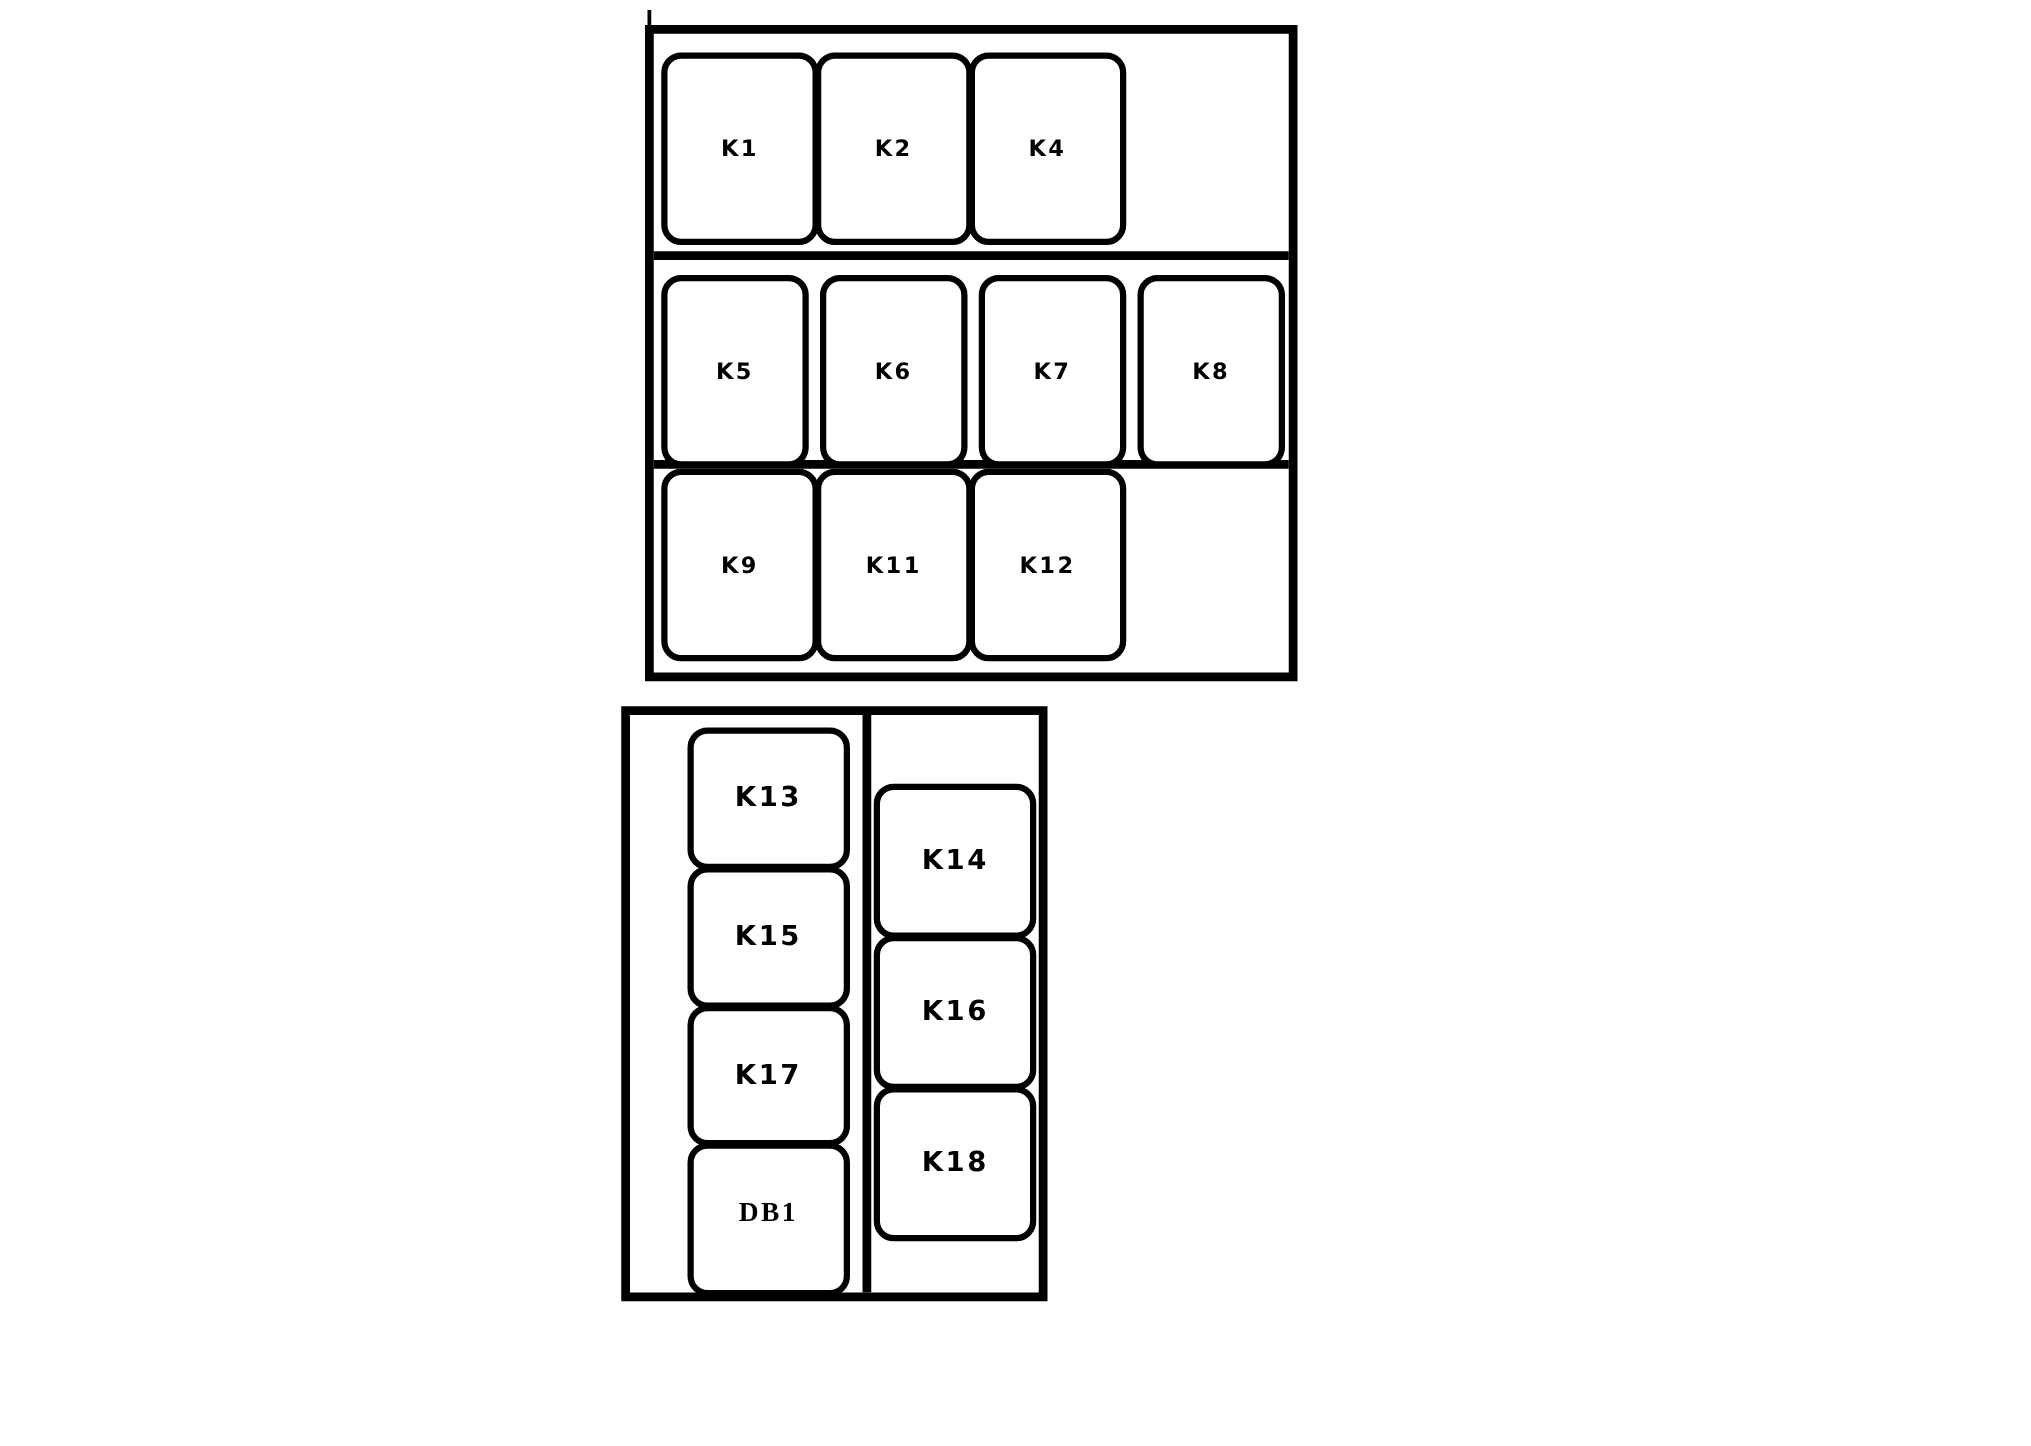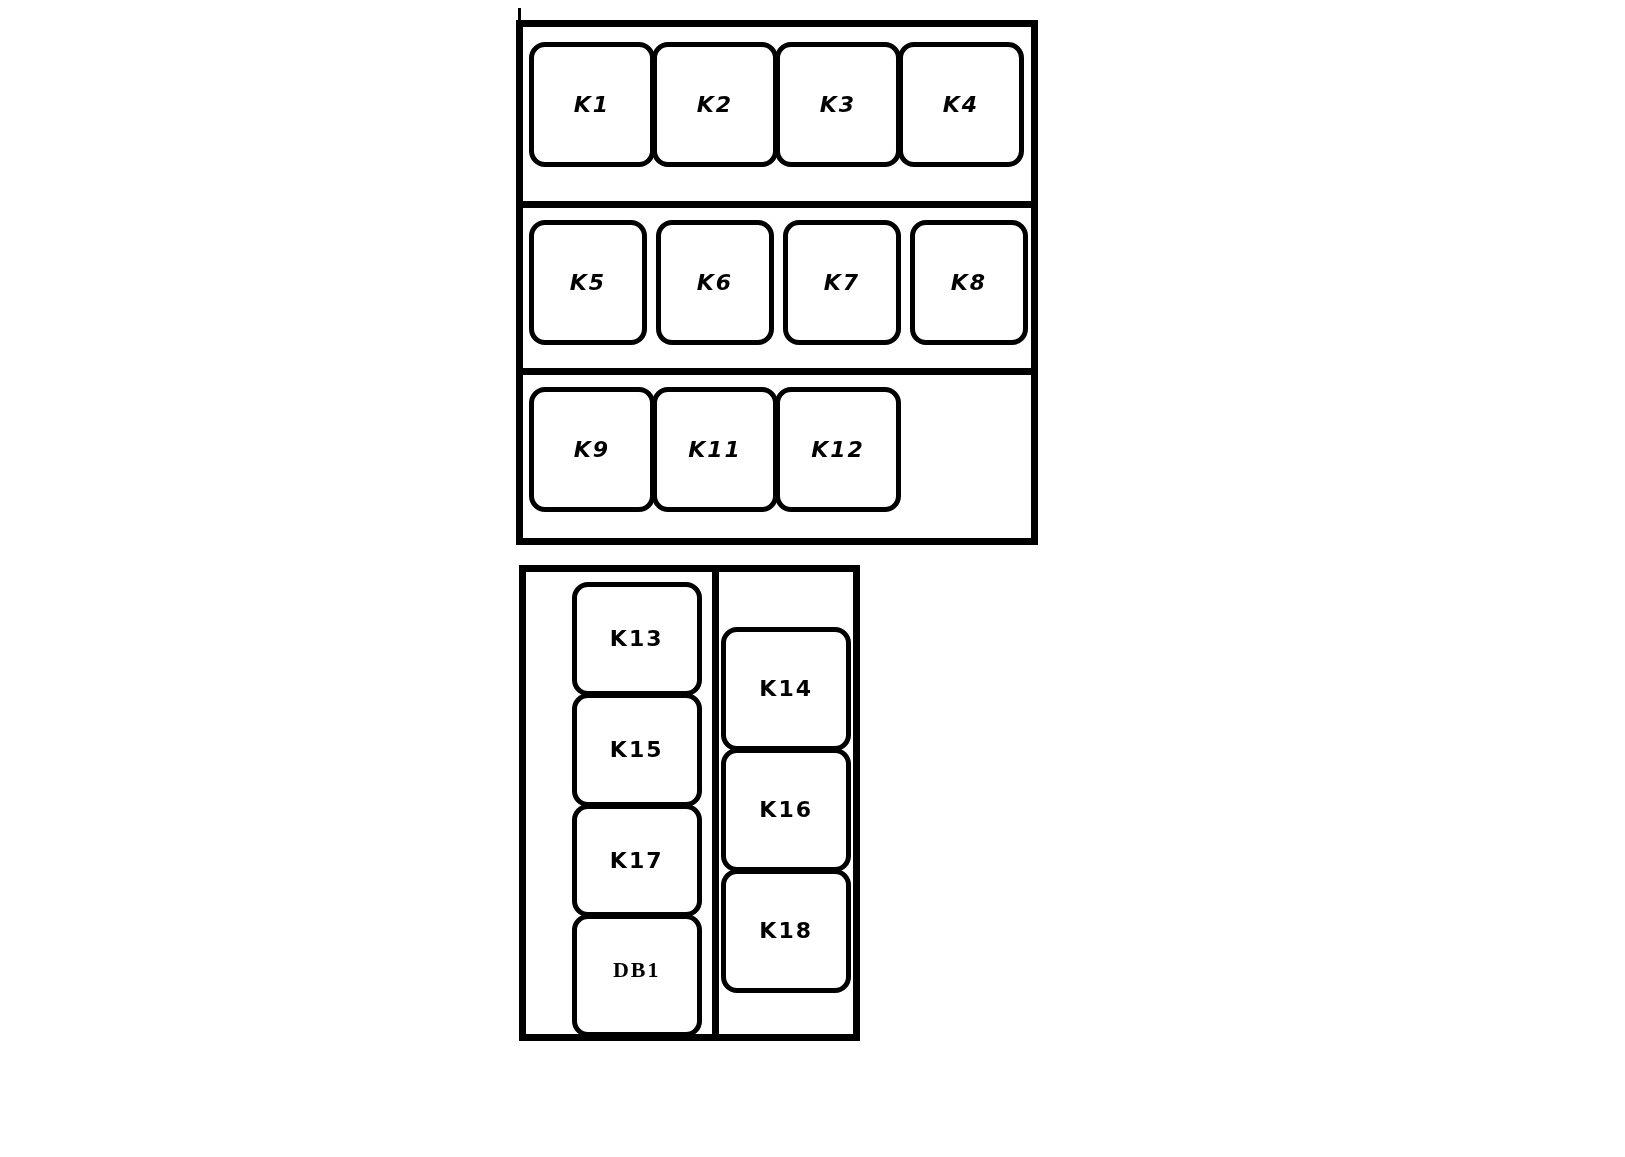--- a/index.html
+++ b/index.html
@@ -50,21 +50,21 @@
   .row-band {
     position: absolute;
     left: 0;
     width: 100%;
     box-sizing: border-box;
     display: flex;
     align-items: center;
   }
   .row-band.r1 { top: 0px;   height: 174px; }
   .row-band.r2 { top: 174px; height: 174px; border-top: 7px solid #000000; border-bottom: 7px solid #000000; }
-  .row-band.r3 { top: 348px; height: 163px; border-radius: 16px; }
+  .row-band.r3 { top: 336px; height: 163px; border-radius: 16px; }
 
   .row-inner {
     position: absolute;
     left: 6px;
     right: 6px;
     display: flex;
     justify-content: flex-start;
   }
   .row-band.r1 .row-inner { top: 15px; }
   .row-band.r2 .row-inner { top: 12px; gap: 12px; }
@@ -80,30 +80,29 @@
     align-items: center;
     justify-content: center;
     font-weight: bold;
     letter-spacing: 2px;
     color: #000000;
     -webkit-font-smoothing: none;
   }
 
   .key.wide {
     width: 126px;
-    height: 125px;
+    height: 154px;
     margin-right: -3px;
-    font-size: 22px;
-    font-style: italic;
+    font-size: 18px;
   }
 
   
   .panel-lower {
     position: absolute;
-    left: 519px;
+    left: 497px;
     top: 565px;
     width: 341px;
     height: 476px;
     border: 7px solid #000000;
     box-sizing: border-box;
     background: #ffffff;
     display: flex;
     padding-left: 35px;
   }
 
@@ -143,23 +142,20 @@
 
     <div class="row-band r1">
       <div class="row-inner">
         <div class="key wide">
           <span>K1</span>
         </div>
         <div class="key wide">
           <span>K2</span>
         </div>
         <div class="key wide">
-          <span>K3</span>
-        </div>
-        <div class="key wide">
           <span>K4</span>
         </div>
       </div>
     </div>
 
     <div class="row-band r2">
       <div class="row-inner">
         <div class="key wide">
           <span>K5</span>
         </div>

